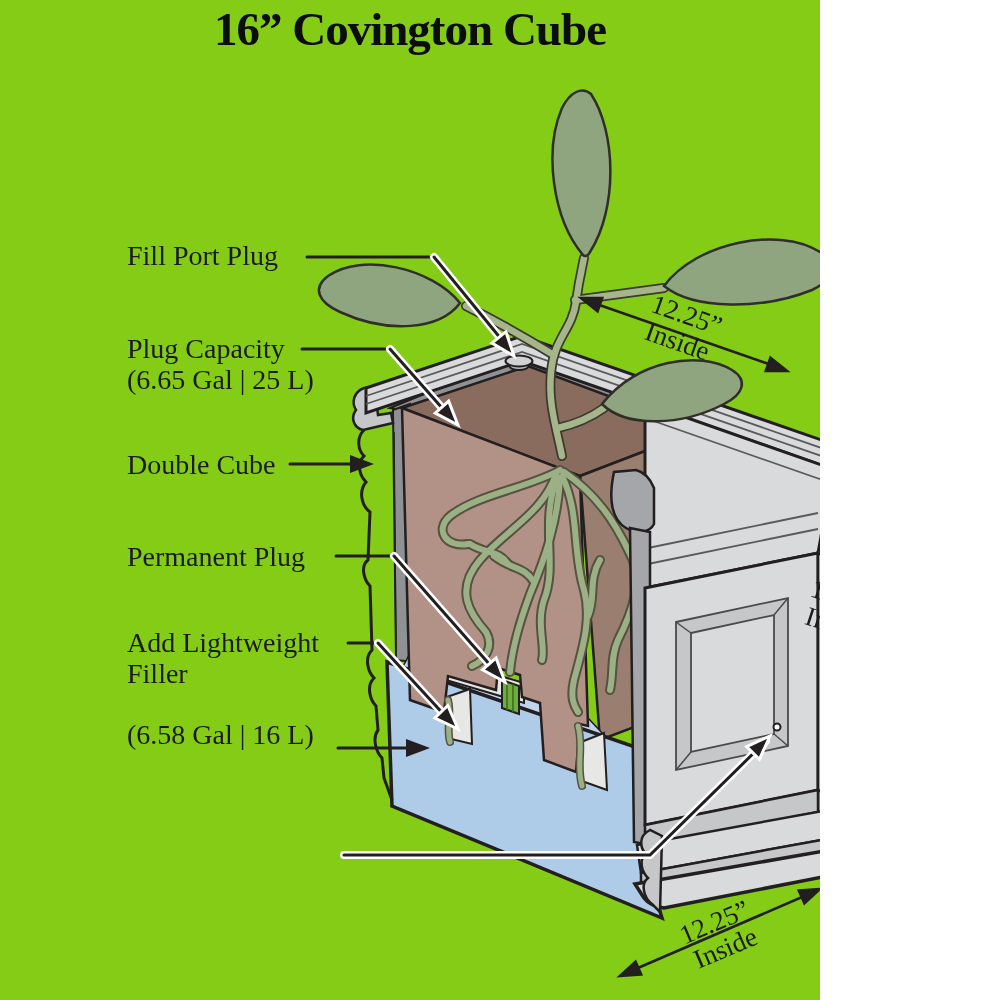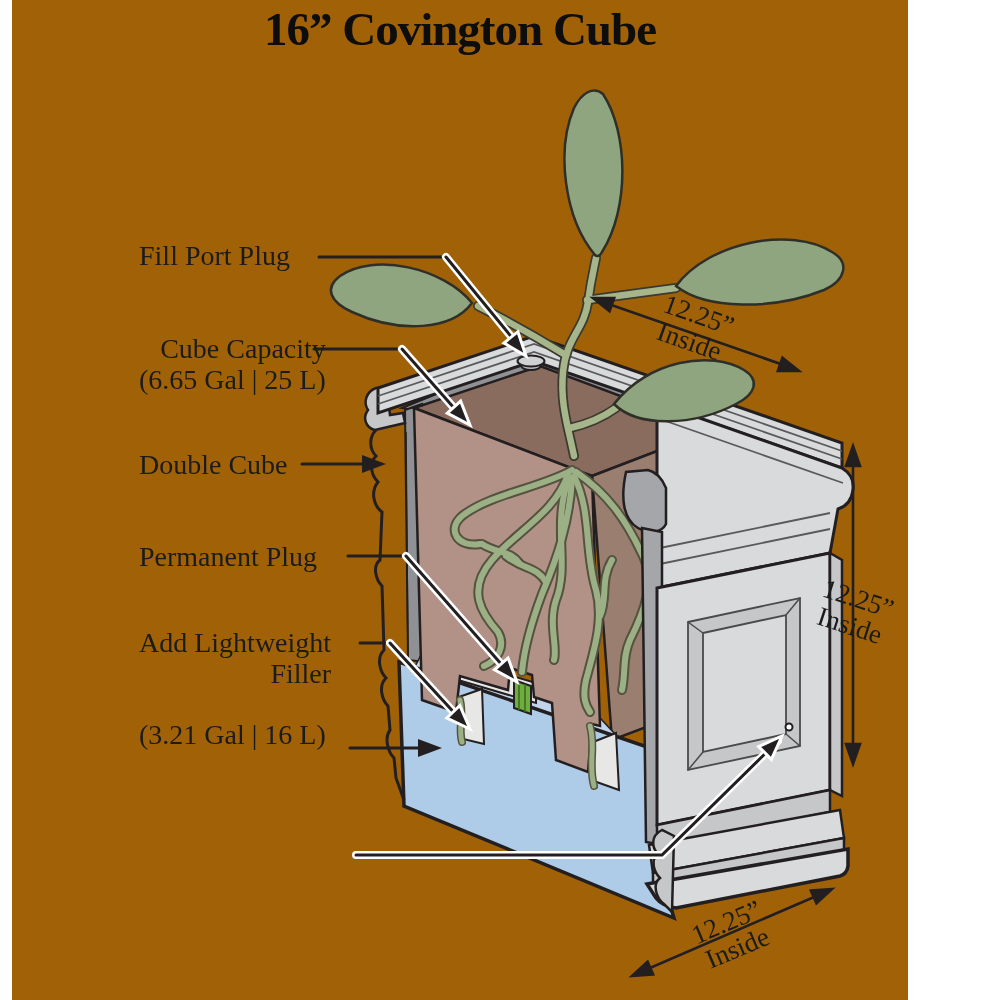--- a/index.html
+++ b/index.html
@@ -3,27 +3,27 @@
 <meta charset="utf-8">
 <style>
   :root{
     --c-outline:#231f20; --c-leaf:#8ea580; --c-stem:#a6b68a; --c-root:#9cb086;
     --c-soil_top:#8a6c5e; --c-soil_face:#b29186; --c-soil_side:#9a7e70;
     --c-water:#aecbe8; --c-water_surface:#c0d4ec;
     --c-wall_light:#d9dadc; --c-wall_mid:#c5c7c9; --c-wall_dark:#a4a6a9; --c-wall_inner:#8f9194;
     --c-chamber:#e7e8e6; --c-plug:#6fae3e; --c-text:#1b1b1b;
   }
   html,body{margin:0;padding:0;background:#fff;}
-  #stage{position:relative;width:896px;height:1000px;background:#a16207;overflow:hidden;
-         font-family:"Liberation Serif", serif;margin-left:12px;}
+  #stage{position:relative;width:820px;height:1000px;background:#84cc16;overflow:hidden;
+         font-family:"Liberation Serif", serif;}
   svg{position:absolute;left:0;top:0;}
   .title{position:absolute;left:0;right:0;top:2px;text-align:center;
          font-weight:bold;font-size:47px;letter-spacing:-1px;color:#0d0d0d;}
   .lbl{position:absolute;font-size:28px;line-height:1.12;color:var(--c-text);white-space:nowrap;}
-  .lbl span{display:block;text-align:right;}
+  .lbl span{display:block;}
   .dim{position:absolute;width:140px;text-align:center;font-size:27px;line-height:1.05;
        color:var(--c-text);}
   .dim span{display:block;}
   .dim-top{left:612px;top:300px;transform:rotate(19.5deg);}
   .dim-right{left:772px;top:584px;transform:rotate(18deg);}
   .dim-bottom{left:650px;top:907px;transform:rotate(-23deg);}
 </style>
 </head>
 <body>
 
@@ -220,35 +220,35 @@
       <polygon points="-20,-7 0,0 -20,7" transform="translate(820,889) rotate(-23.5)"></polygon>
     </g>
   </svg>
 
   <div class="title">16” Covington Cube</div>
 
   <div class="lbl" style="left:127px;top:240px">
     <span>Fill Port Plug</span>
   </div>
   <div class="lbl" style="left:127px;top:333px">
-    <span>Cube Capacity</span>
+    <span>Plug Capacity</span>
     <span>(6.65 Gal | 25 L)</span>
   </div>
   <div class="lbl" style="left:127px;top:449px">
     <span>Double Cube</span>
   </div>
   <div class="lbl" style="left:127px;top:541px">
     <span>Permanent Plug</span>
   </div>
   <div class="lbl" style="left:127px;top:627px">
     <span>Add Lightweight</span>
     <span>Filler</span>
   </div>
   <div class="lbl" style="left:127px;top:719px">
-    <span>(3.21 Gal | 16 L)</span>
+    <span>(6.58 Gal | 16 L)</span>
   </div>
 
   <div class="dim dim-top">
     <span>12.25”</span>
     <span>Inside</span>
   </div>
   <div class="dim dim-right">
     <span>12.25”</span>
     <span>Inside</span>
   </div>

